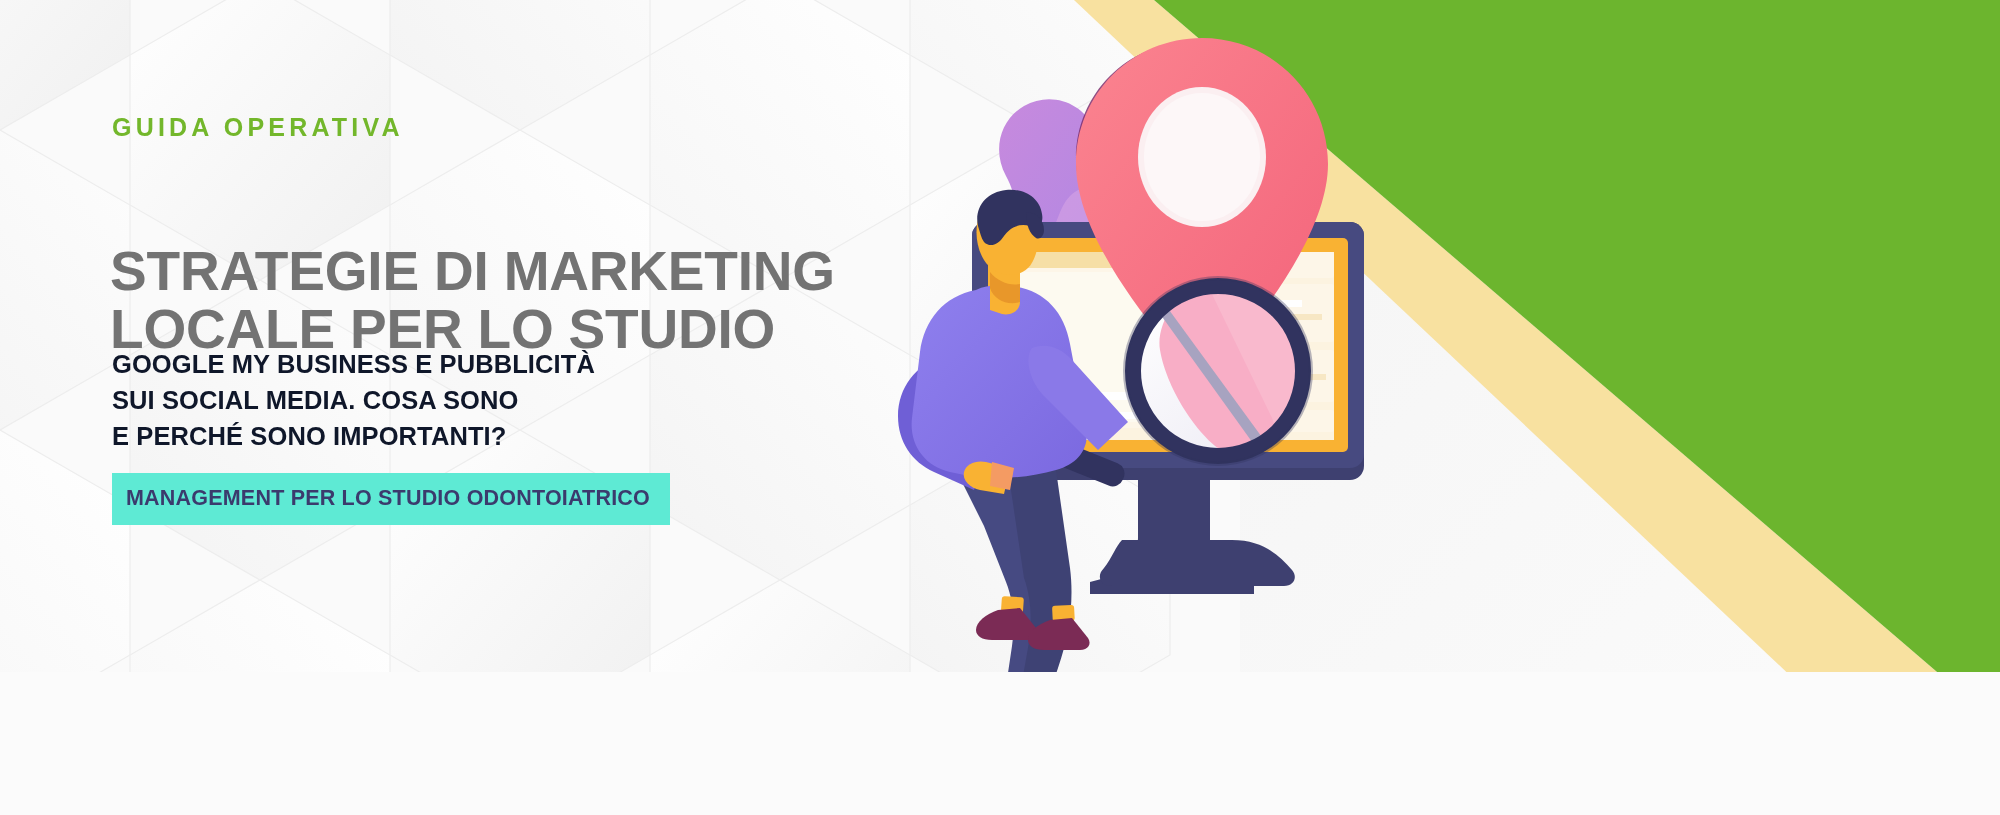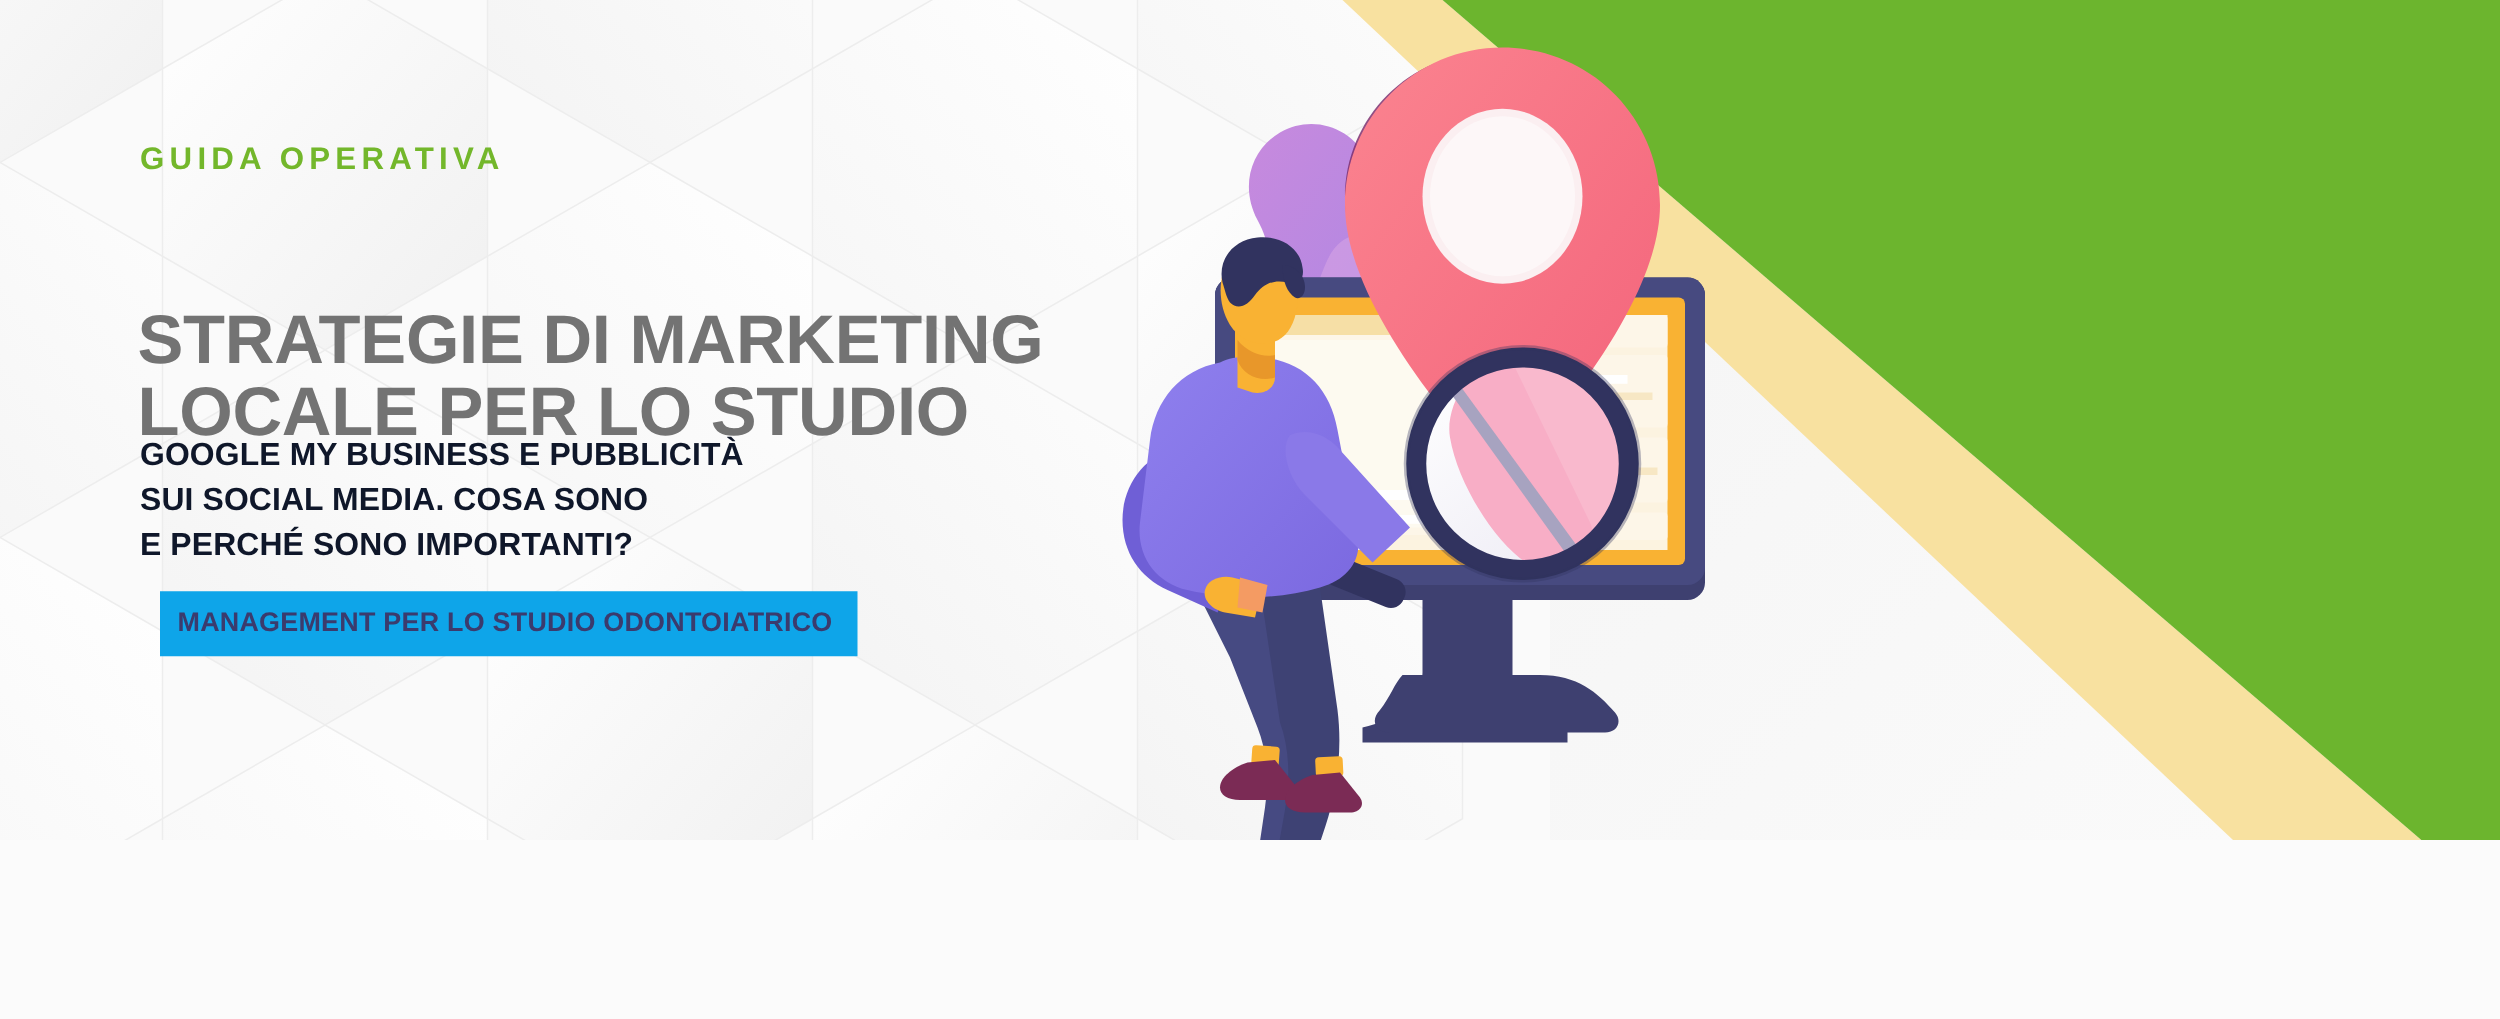--- a/index.html
+++ b/index.html
@@ -29,22 +29,22 @@
     position:absolute;top:196px;left:-2px;
     font-size:55px;font-weight:bold;line-height:1.06;
     color:#737373;letter-spacing:-0.2px;white-space:pre-line;margin-top:46px;
   }
   .subtitle{
     position:absolute;top:320px;left:0;
     font-size:25.5px;font-weight:bold;line-height:1.42;
     color:#0f172a;letter-spacing:.1px;white-space:pre-line;
   }
   .badge{
-    position:absolute;top:473px;left:16px;
-    background:#0ea5e9;
+    position:absolute;top:473px;left:0;
+    background:#5eead4;
     padding:13px 20px 14px 14px;
     display:inline-block;
   }
   .badge span{
     font-size:21.5px;font-weight:bold;color:#3b3b6d;letter-spacing:.2px;white-space:nowrap;
   }
 
   
   .illo{position:absolute;left:880px;top:0;width:720px;height:815px;}
   .illo svg{width:100%;height:100%;display:block;}

